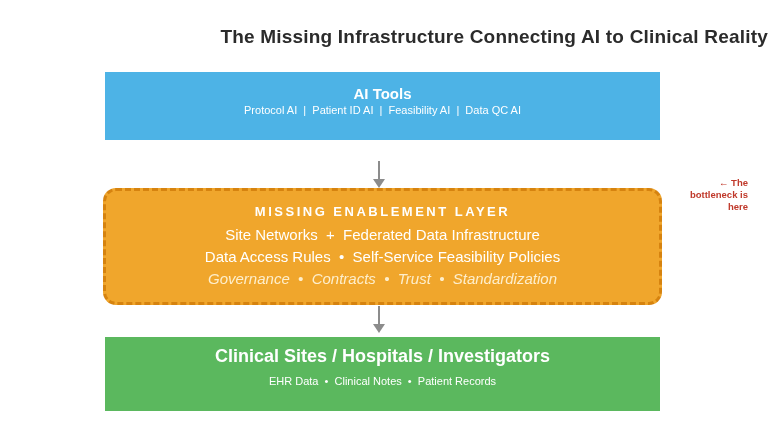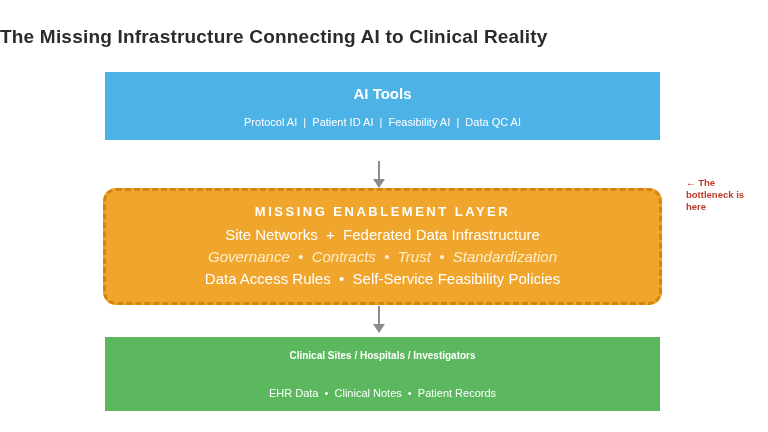--- a/index.html
+++ b/index.html
@@ -14,21 +14,21 @@
     height: 432px;
     background: #ffffff;
     overflow: hidden;
   }
   .page-title {
     position: absolute;
     top: 26px;
     left: 0;
     width: 768px;
     margin: 0;
-    text-align: left;
+    text-align: right;
     font-size: 19px;
     font-weight: bold;
     color: #2b2b2b;
     letter-spacing: 0.2px;
   }
   .box {
     position: absolute;
     left: 105px;
     width: 555px;
     text-align: center;
@@ -56,63 +56,62 @@
   }
   .box-title {
     font-weight: bold;
     font-size: 15px;
     line-height: 19px;
     padding-top: 12px;
   }
   .box-sub {
     font-size: 11px;
     line-height: 14px;
-    margin-top: 12px;
     white-space: pre;
   }
   .box-orange .box-title {
     font-size: 13px;
     line-height: 17px;
     letter-spacing: 2.5px;
     padding-top: 12px;
   }
   .box-orange .box-line {
     font-size: 15px;
     line-height: 14px;
     margin-top: 8px;
     white-space: pre;
   }
   .box-orange .italic-line {
     font-style: italic;
     color: rgba(255, 248, 225, 0.88);
   }
   .box-green .box-title {
-    font-size: 10px;
+    font-size: 18px;
     line-height: 18px;
     padding-top: 10px;
   }
   .box-green .box-sub {
-    margin-top: 21px;
+    margin-top: 9px;
   }
   .arrow {
     position: absolute;
     left: 371px;
     width: 16px;
     height: 27px;
   }
   .arrow-1 { top: 161px; }
   .arrow-2 { top: 306px; }
   .arrow svg line { stroke: var(--arrow, #8c8c8c); }
   .arrow svg polygon { fill: var(--arrow, #8c8c8c); }
   .annotation {
     position: absolute;
     left: 686px;
     top: 177px;
     width: 62px;
-    text-align: left;
+    text-align: right;
     font-size: 9.5px;
     line-height: 12px;
     font-weight: bold;
     color: var(--red, #c0392b);
   }
 </style>
 </head>
 <body>
 
 <div class="canvas">
@@ -127,22 +126,22 @@
   <div class="arrow arrow-1">
     <svg width="16" height="27" viewBox="0 0 16 27">
       <line x1="8" y1="0" x2="8" y2="19" stroke-width="2"></line>
       <polygon points="2,18 14,18 8,27"></polygon>
     </svg>
   </div>
 
   <div class="box box-orange">
     <div class="box-title">MISSING ENABLEMENT LAYER</div>
     <div class="box-line">Site Networks  +  Federated Data Infrastructure</div>
+    <div class="box-line">Data Access Rules  •  Self-Service Feasibility Policies</div>
     <div class="box-line italic-line">Governance  •  Contracts  •  Trust  •  Standardization</div>
-    <div class="box-line">Data Access Rules  •  Self-Service Feasibility Policies</div>
   </div>
 
   <div class="arrow arrow-2">
     <svg width="16" height="27" viewBox="0 0 16 27">
       <line x1="8" y1="0" x2="8" y2="19" stroke-width="2"></line>
       <polygon points="2,18 14,18 8,27"></polygon>
     </svg>
   </div>
 
   <div class="box box-green">

